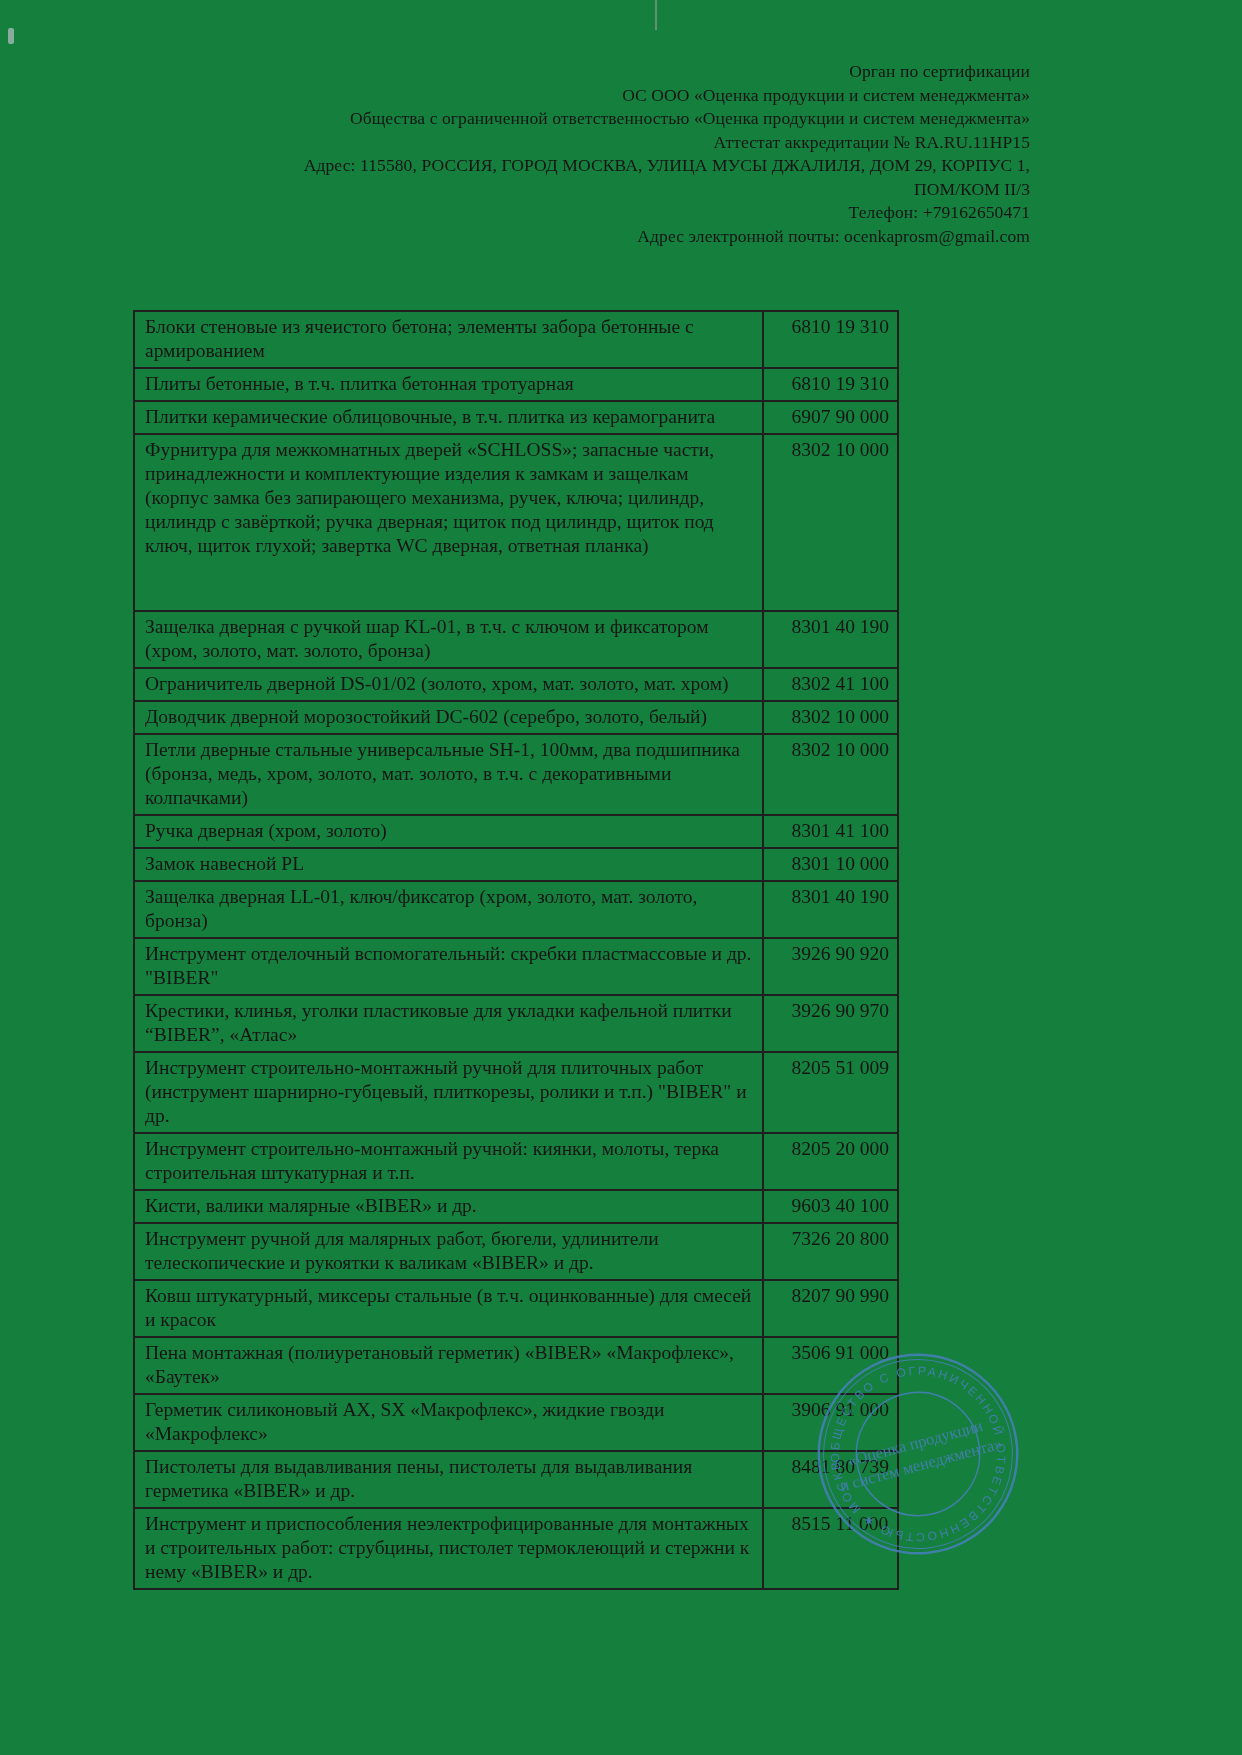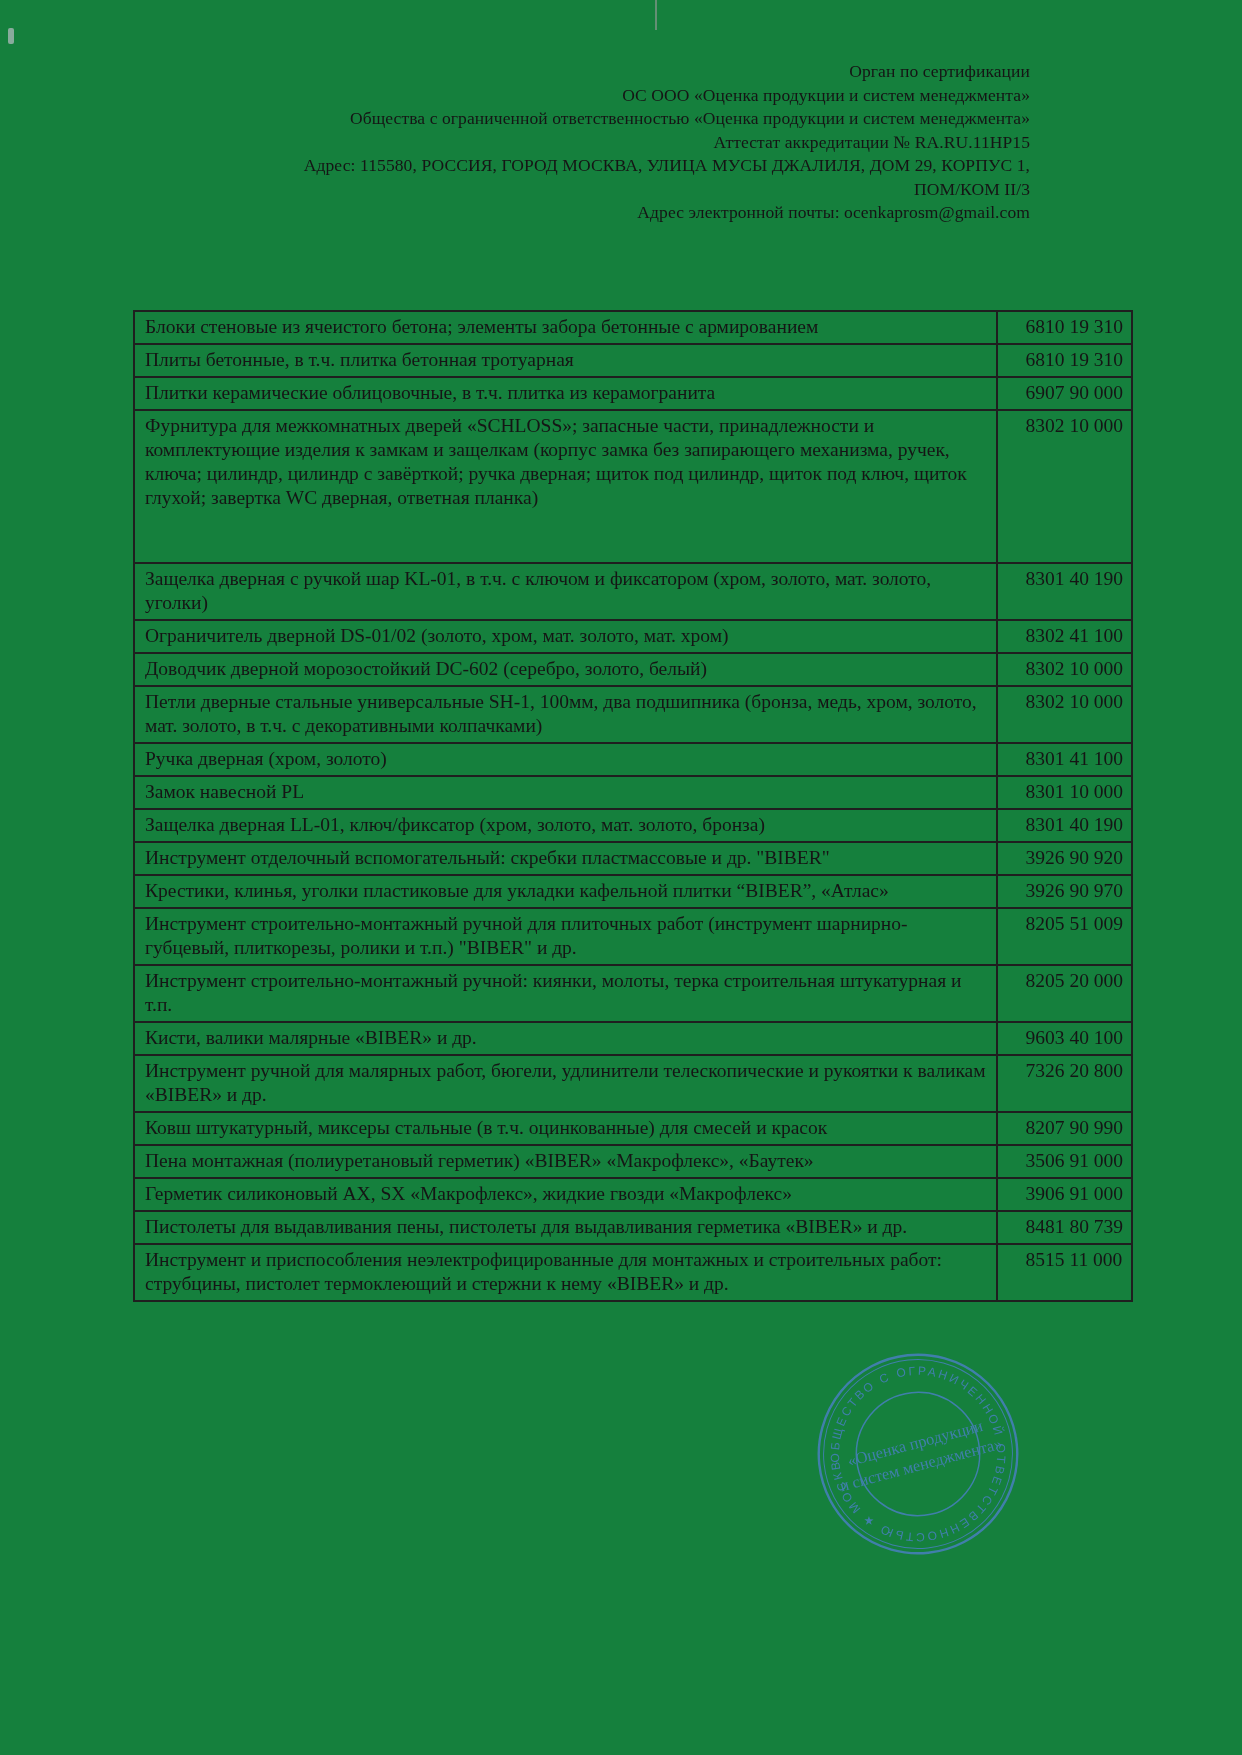--- a/index.html
+++ b/index.html
@@ -43,21 +43,21 @@
     right: 212px;
     text-align: right;
     font-size: 17.5px;
     line-height: 23.5px;
     letter-spacing: 0.1px;
   }
   table.doc-table {
     position: absolute;
     top: 310px;
     left: 133px;
-    width: 1000px;
+    width: 766px;
     border-collapse: collapse;
     font-size: 19.5px;
     line-height: 24px;
   }
   table.doc-table td {
     border: 2px solid #1f1f1f;
     vertical-align: top;
     padding: 3px 8px 4px 10px;
   }
   table.doc-table td.code {
@@ -87,20 +87,21 @@
   <div class="scan-artifact"></div>
   <div class="scan-smudge"></div>
 
   <div class="header-block">
       <div>Орган по сертификации</div>
       <div>ОС ООО «Оценка продукции и систем менеджмента»</div>
       <div>Общества с ограниченной ответственностью «Оценка продукции и систем менеджмента»</div>
       <div>Аттестат аккредитации № RA.RU.11HP15</div>
       <div>Адрес: 115580, РОССИЯ, ГОРОД МОСКВА, УЛИЦА МУСЫ ДЖАЛИЛЯ, ДОМ 29, КОРПУС 1,</div>
       <div>ПОМ/КОМ II/3</div>
+      <div>Телефон: +79162650471</div>
       <div>Адрес электронной почты: ocenkaprosm@gmail.com</div>
     </div>
 
   <table class="doc-table">
     <tbody>
         <tr>
           <td class="desc">Блоки стеновые из ячеистого бетона; элементы забора бетонные с армированием</td>
           <td class="code">6810 19 310</td>
         </tr>
         <tr>
@@ -109,21 +110,21 @@
         </tr>
         <tr>
           <td class="desc">Плитки керамические облицовочные, в т.ч. плитка из керамогранита</td>
           <td class="code">6907 90 000</td>
         </tr>
         <tr class="row-tall">
           <td class="desc">Фурнитура для межкомнатных дверей «SCHLOSS»; запасные части, принадлежности и комплектующие изделия к замкам и защелкам (корпус замка без запирающего механизма, ручек, ключа; цилиндр, цилиндр с завёрткой; ручка дверная; щиток под цилиндр, щиток под ключ, щиток глухой; завертка WC дверная, ответная планка)</td>
           <td class="code">8302 10 000</td>
         </tr>
         <tr>
-          <td class="desc">Защелка дверная с ручкой шар KL-01, в т.ч. с ключом и фиксатором (хром, золото, мат. золото, уголки)</td>
+          <td class="desc">Защелка дверная с ручкой шар KL-01, в т.ч. с ключом и фиксатором (хром, золото, мат. золото, бронза)</td>
           <td class="code">8301 40 190</td>
         </tr>
         <tr>
           <td class="desc">Ограничитель дверной DS-01/02 (золото, хром, мат. золото, мат. хром)</td>
           <td class="code">8302 41 100</td>
         </tr>
         <tr>
           <td class="desc">Доводчик дверной морозостойкий DC-602 (серебро, золото, белый)</td>
           <td class="code">8302 10 000</td>
         </tr>

